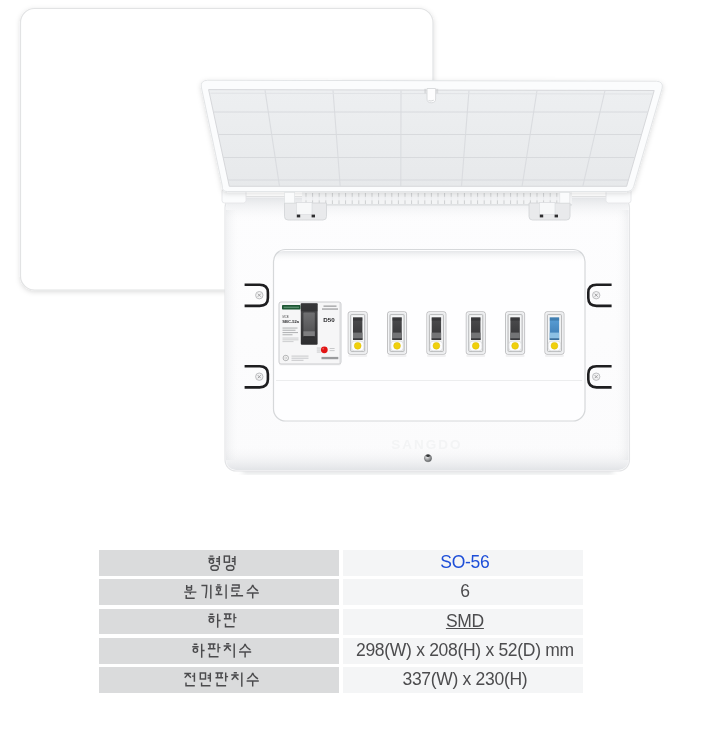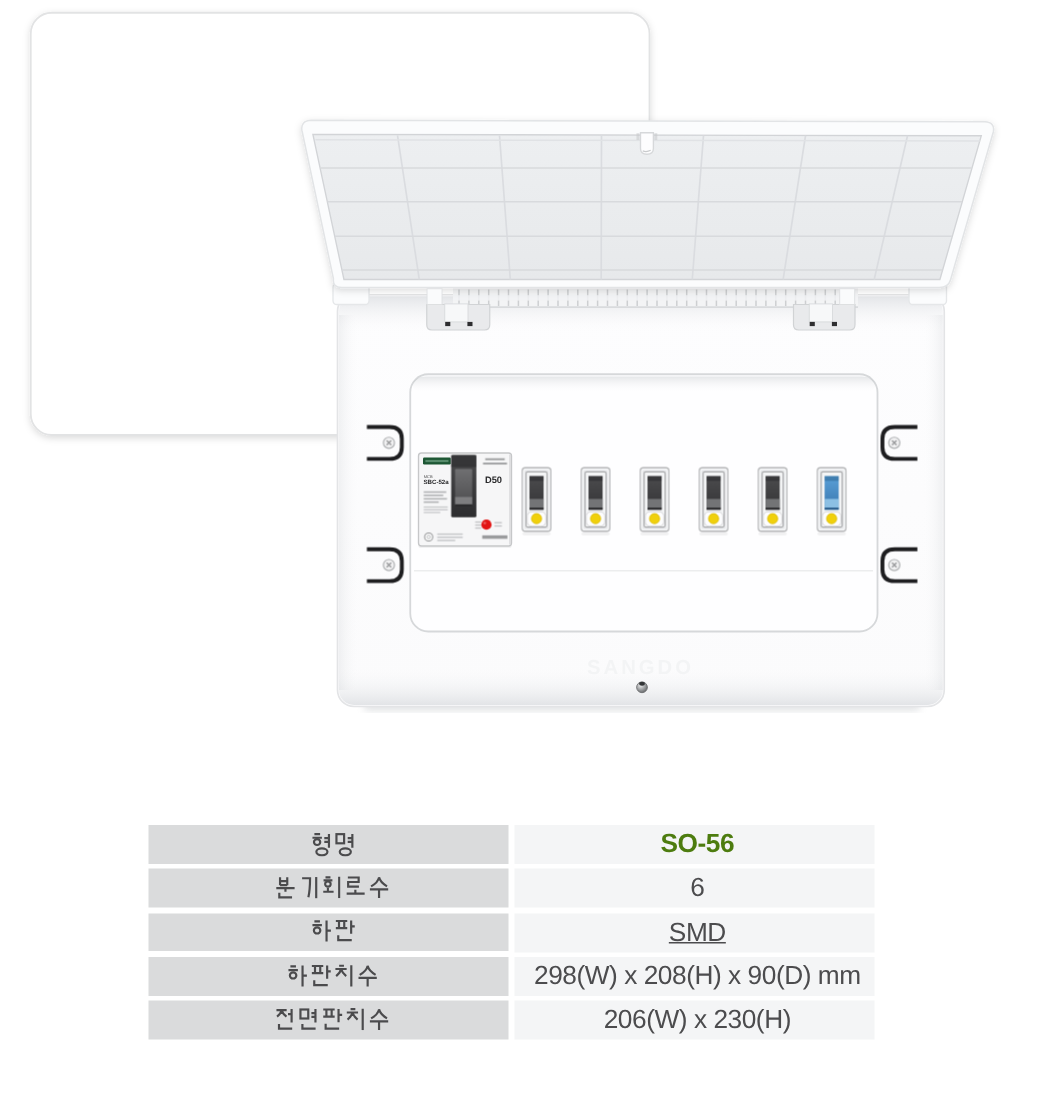--- a/index.html
+++ b/index.html
@@ -350,21 +350,21 @@
 </g>
 </svg>
 
 <div class="lcell" style="top:550px;">
 <svg width="29" height="16" viewBox="0 0 29 16">
       <use href="#g_hyeong"></use>
       <use href="#g_myeong" x="15.6"></use>
     </svg>
 </div>
 
-<div class="rcell" style="top:550px;font-weight:700;color:#4d7c0f;">
+<div class="rcell" style="top:550px;font-weight:400;color:#1d4ed8;">
     <span>SO-56</span>
   </div>
 
 <div class="lcell" style="top:579.3px;">
 <svg width="76" height="16" viewBox="0 0 76 16">
       <use href="#g_bun"></use>
       <use href="#g_gi" x="15.6"></use>
       <use href="#g_hoe" x="31.2"></use>
       <use href="#g_ro" x="46.8"></use>
       <use href="#g_su" x="62.4"></use>
@@ -389,35 +389,35 @@
 <div class="lcell" style="top:637.9px;">
 <svg width="61" height="16" viewBox="0 0 61 16">
       <use href="#g_ha"></use>
       <use href="#g_pan" x="15.6"></use>
       <use href="#g_chi" x="31.2"></use>
       <use href="#g_su" x="46.8"></use>
     </svg>
 </div>
 
 <div class="rcell" style="top:637.9px;">
-    <span>298(W) x 208(H) x 90(D) mm</span>
+    <span>298(W) x 208(H) x 52(D) mm</span>
   </div>
 
 <div class="lcell" style="top:667.2px;">
 <svg width="76" height="16" viewBox="0 0 76 16">
       <use href="#g_jeon"></use>
       <use href="#g_myeon" x="15.6"></use>
       <use href="#g_pan" x="31.2"></use>
       <use href="#g_chi" x="46.8"></use>
       <use href="#g_su" x="62.4"></use>
     </svg>
 </div>
 
 <div class="rcell" style="top:667.2px;">
-    <span>206(W) x 230(H)</span>
+    <span>337(W) x 230(H)</span>
   </div>
 
 <svg width="0" height="0" style="position:absolute;">
 <defs>
 <g id="g_hyeong" stroke="#4b4b4d" stroke-width="1.45" fill="none">
 <path d="M1.6 1.1 H5.4 M0.3 3.5 H6.6"></path>
         <ellipse cx="3.4" cy="6.4" rx="2.1" ry="1.95"></ellipse>
 <path d="M8.2 3.7 H11.3 M8.2 6.2 H11.3 M11.3 1 V10.2"></path>
 <ellipse cx="6.6" cy="12.9" rx="3.7" ry="2.35"></ellipse>
 </g>

